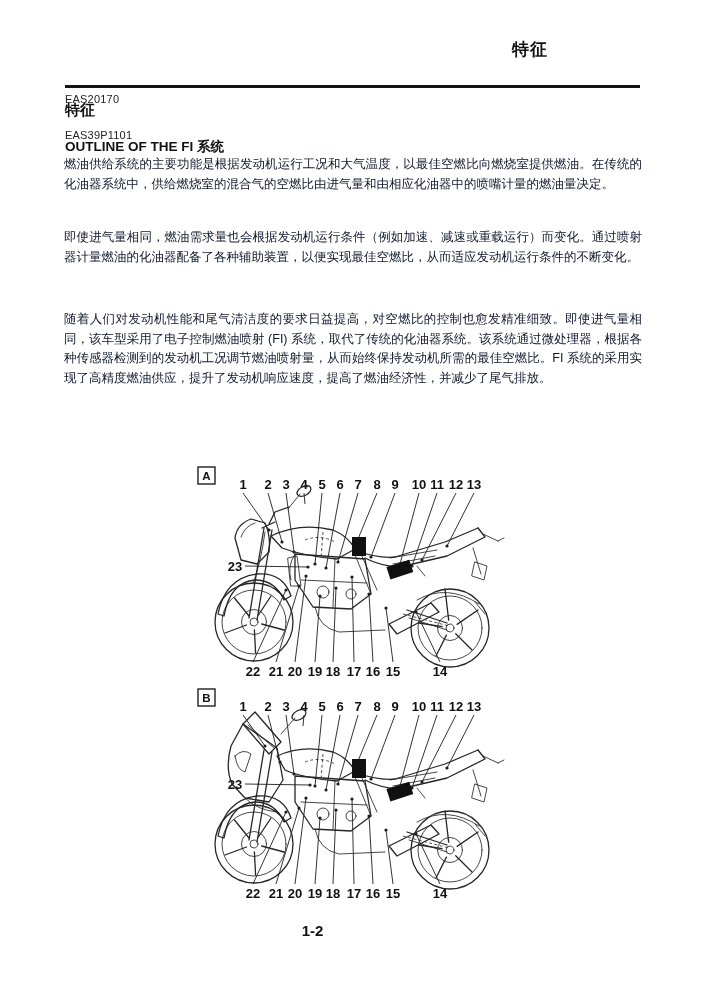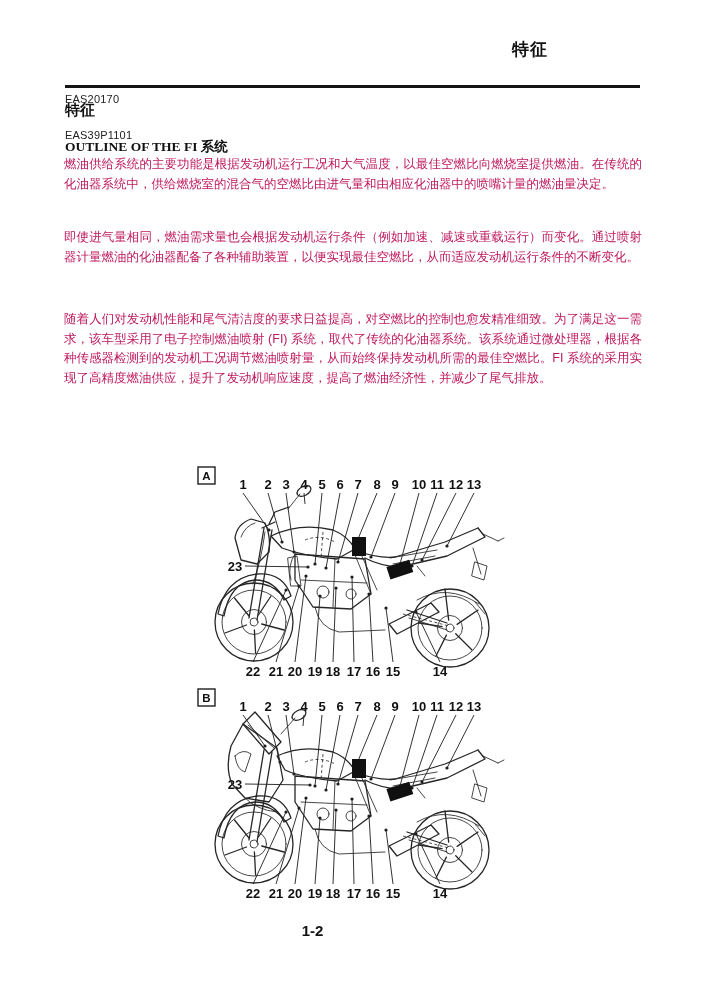--- a/index.html
+++ b/index.html
@@ -9,23 +9,23 @@
     overflow:hidden;
   }
   .abs{position:absolute;}
   .header-title{top:38px;left:470px;width:120px;text-align:center;
     font-size:17px;font-weight:700;letter-spacing:1px;}
   .rule{top:85px;left:65px;width:575px;height:3px;background:#141414;}
   .code{font-size:11px;color:#222;letter-spacing:.2px;}
   .code1{top:93px;left:65px;}
   .title1{top:101px;left:65px;font-size:15px;font-weight:700;}
   .code2{top:129px;left:65px;text-align:right;}
-  .title2{top:138px;left:65px;font-size:13.5px;font-weight:700;font-family:Liberation Serif, serif;}
+  .title2{top:138px;left:65px;font-size:13.5px;font-weight:700;}
   .para{left:64px;width:578px;font-size:12.5px;line-height:19.5px;
-    text-align:justify;color:#be185d;}
+    text-align:justify;color:#0f172a;}
   .p1{top:155px;}
   .p2{top:228px;}
   .p3{top:310px;}
   .fig{left:185px;width:330px;height:222px;}
   .figA{top:462px;}
   .figB{top:684px;}
   .pagenum{top:922px;left:0;width:625px;text-align:center;
     font-size:15px;font-weight:700;}
   
   svg{display:block;}
@@ -47,21 +47,21 @@
 <div class="abs header-title">特征</div>
 <div class="abs rule"></div>
 
 <div class="abs code code1">EAS20170</div>
 <div class="abs title1">特征</div>
 <div class="abs code code2">EAS39P1101</div>
 <div class="abs title2">OUTLINE OF THE FI 系统</div>
 
 <div class="abs para p1">燃油供给系统的主要功能是根据发动机运行工况和大气温度，以最佳空燃比向燃烧室提供燃油。在传统的化油器系统中，供给燃烧室的混合气的空燃比由进气量和由相应化油器中的喷嘴计量的燃油量决定。</div>
 <div class="abs para p2">即使进气量相同，燃油需求量也会根据发动机运行条件（例如加速、减速或重载运行）而变化。通过喷射器计量燃油的化油器配备了各种辅助装置，以便实现最佳空燃比，从而适应发动机运行条件的不断变化。</div>
-<div class="abs para p3">随着人们对发动机性能和尾气清洁度的要求日益提高，对空燃比的控制也愈发精准细致。为了满足这一需求，该车型采用了电子控制燃油喷射 (FI) 系统，取代了传统的化油器系统。该系统通过微处理器，根据各种传感器检测到的发动机工况调节燃油喷射量，从而始终保持发动机所需的最佳空燃比。FI 系统的采用实现了高精度燃油供应，提升了发动机响应速度，提高了燃油经济性，并减少了尾气排放。</div>
+<div class="abs para p3">随着人们对发动机性能和尾气清洁度的要求日益提高，对空燃比的控制也愈发精准细致。即使进气量相同，该车型采用了电子控制燃油喷射 (FI) 系统，取代了传统的化油器系统。该系统通过微处理器，根据各种传感器检测到的发动机工况调节燃油喷射量，从而始终保持发动机所需的最佳空燃比。FI 系统的采用实现了高精度燃油供应，提升了发动机响应速度，提高了燃油经济性，并减少了尾气排放。</div>
 
 <svg class="abs fig figA" viewBox="0 0 330 222" width="330" height="222">
 
   <g>
     <rect class="tagbox" x="13" y="5" width="17" height="17"></rect>
     <text class="tag" x="21.5" y="17.5">A</text>
   </g>
 
   <g>
     <text class="num" x="58" y="27">1</text>

